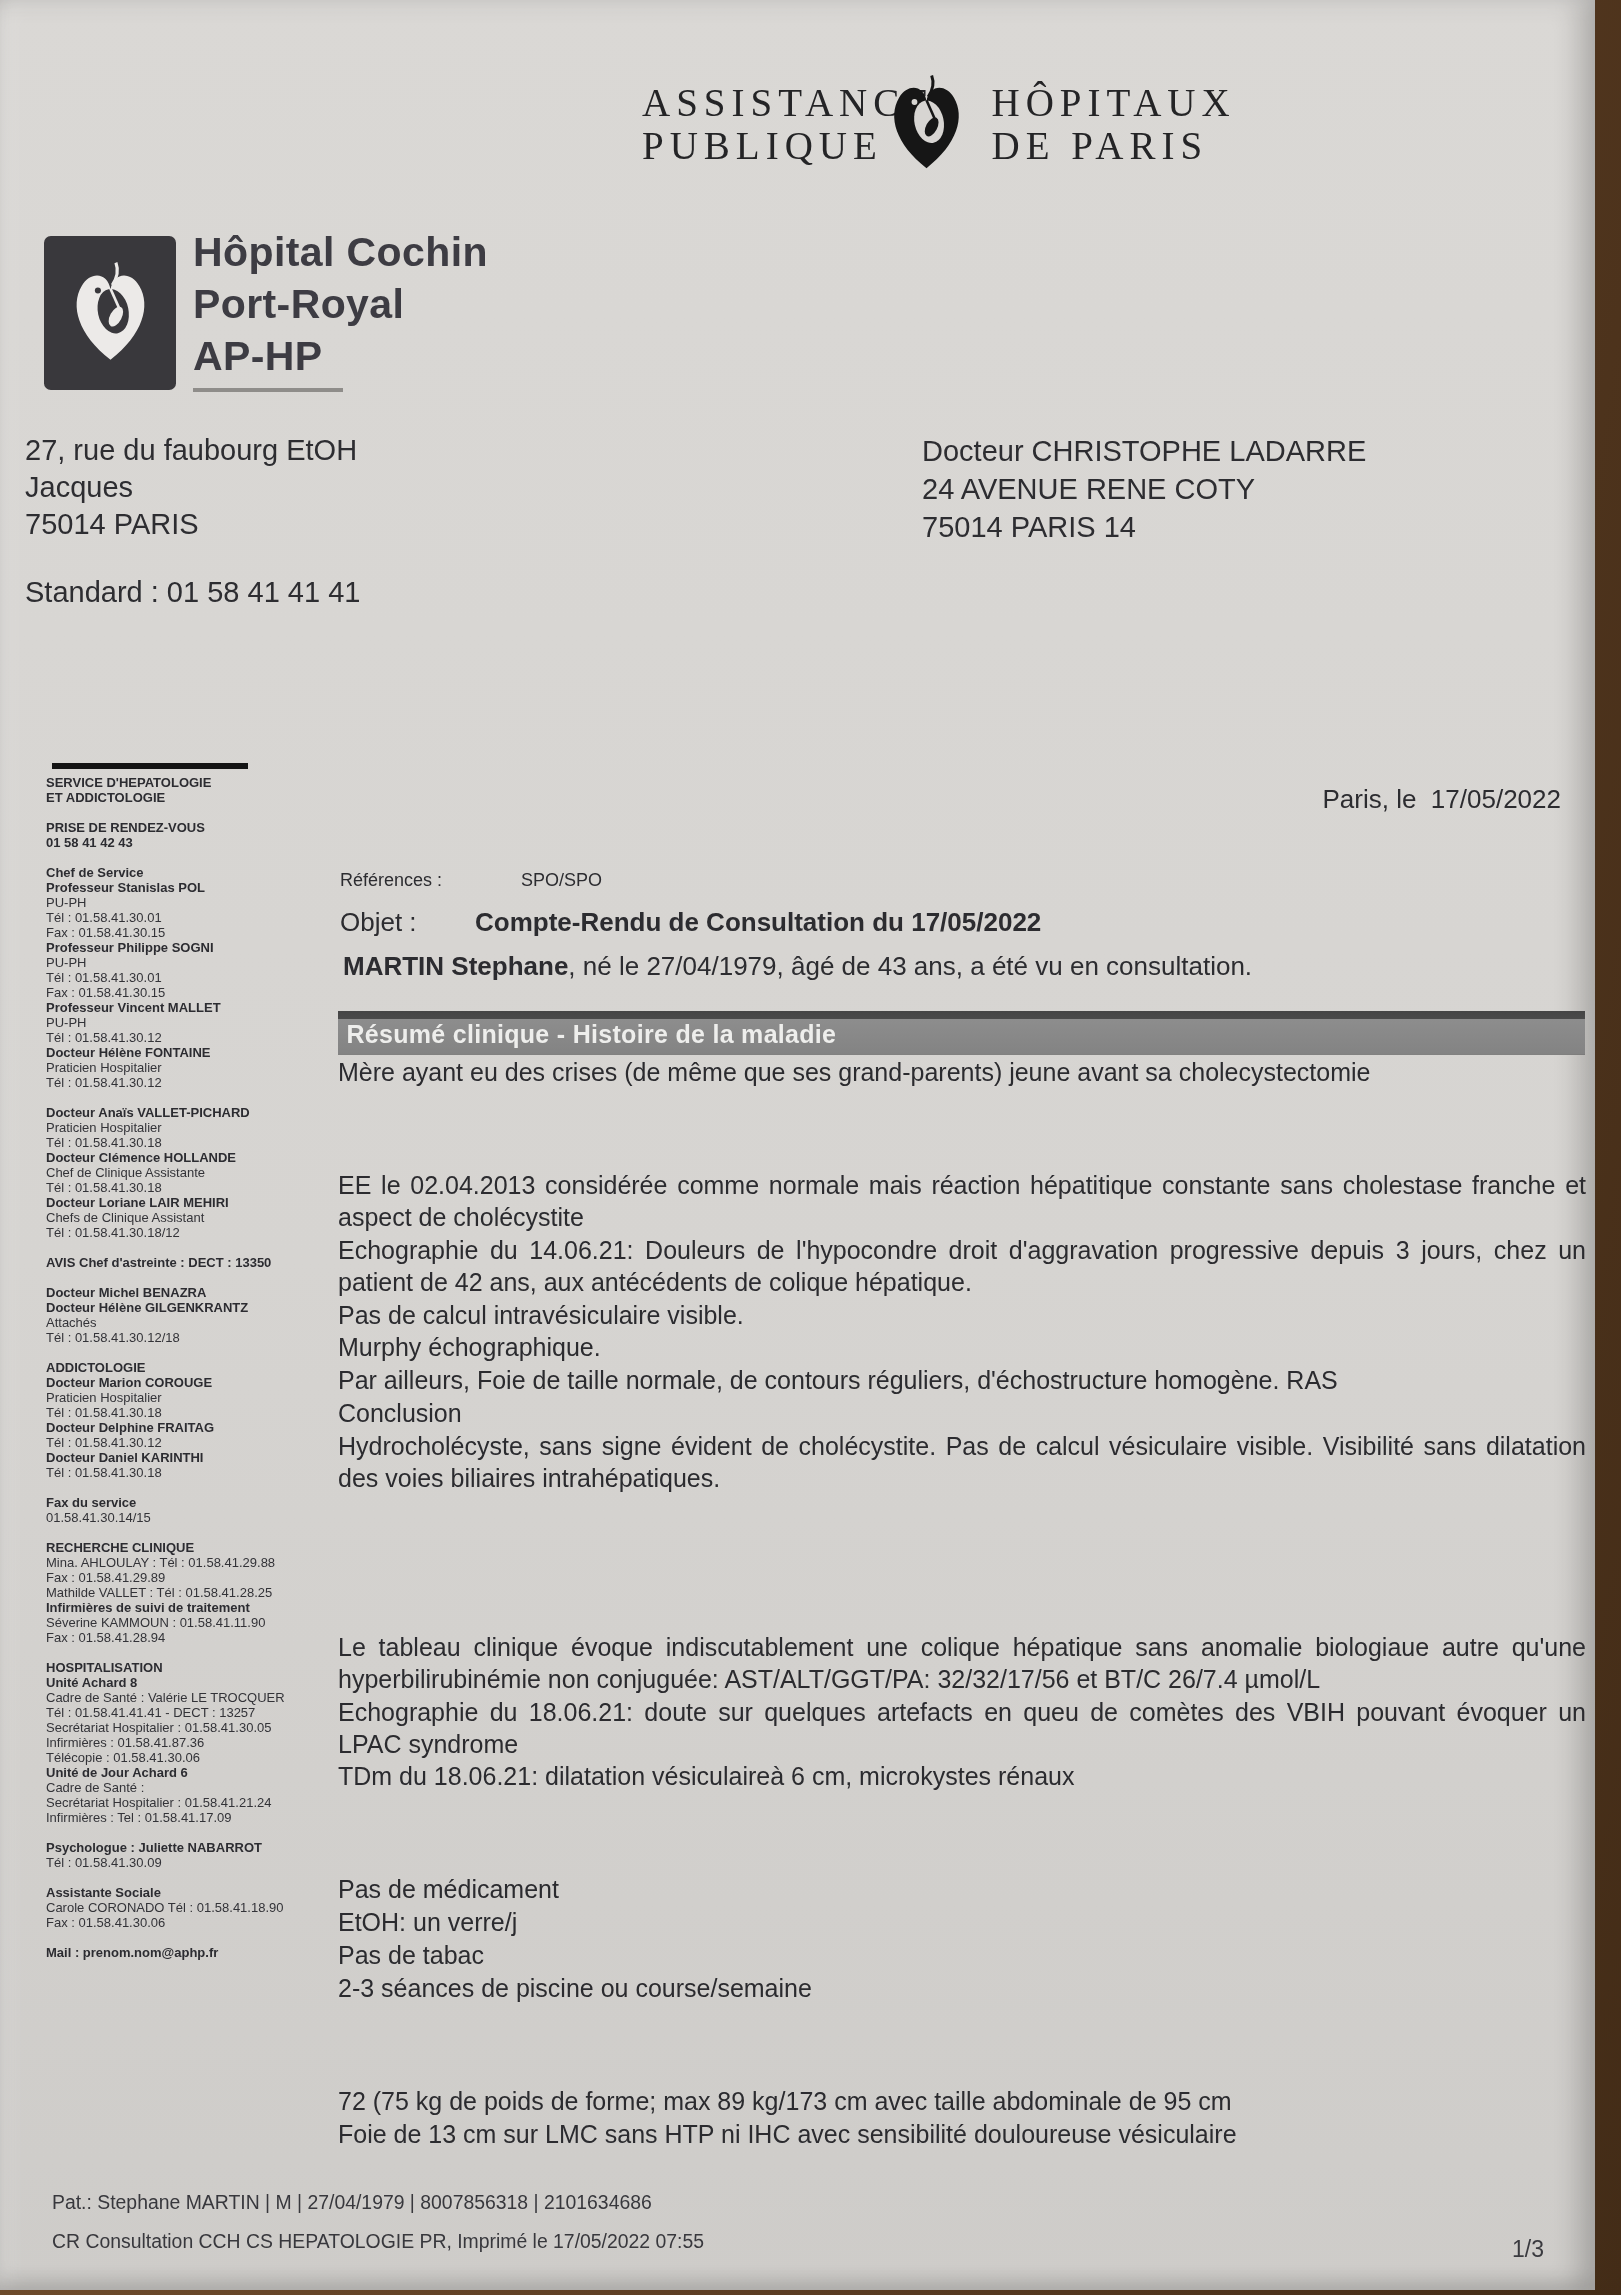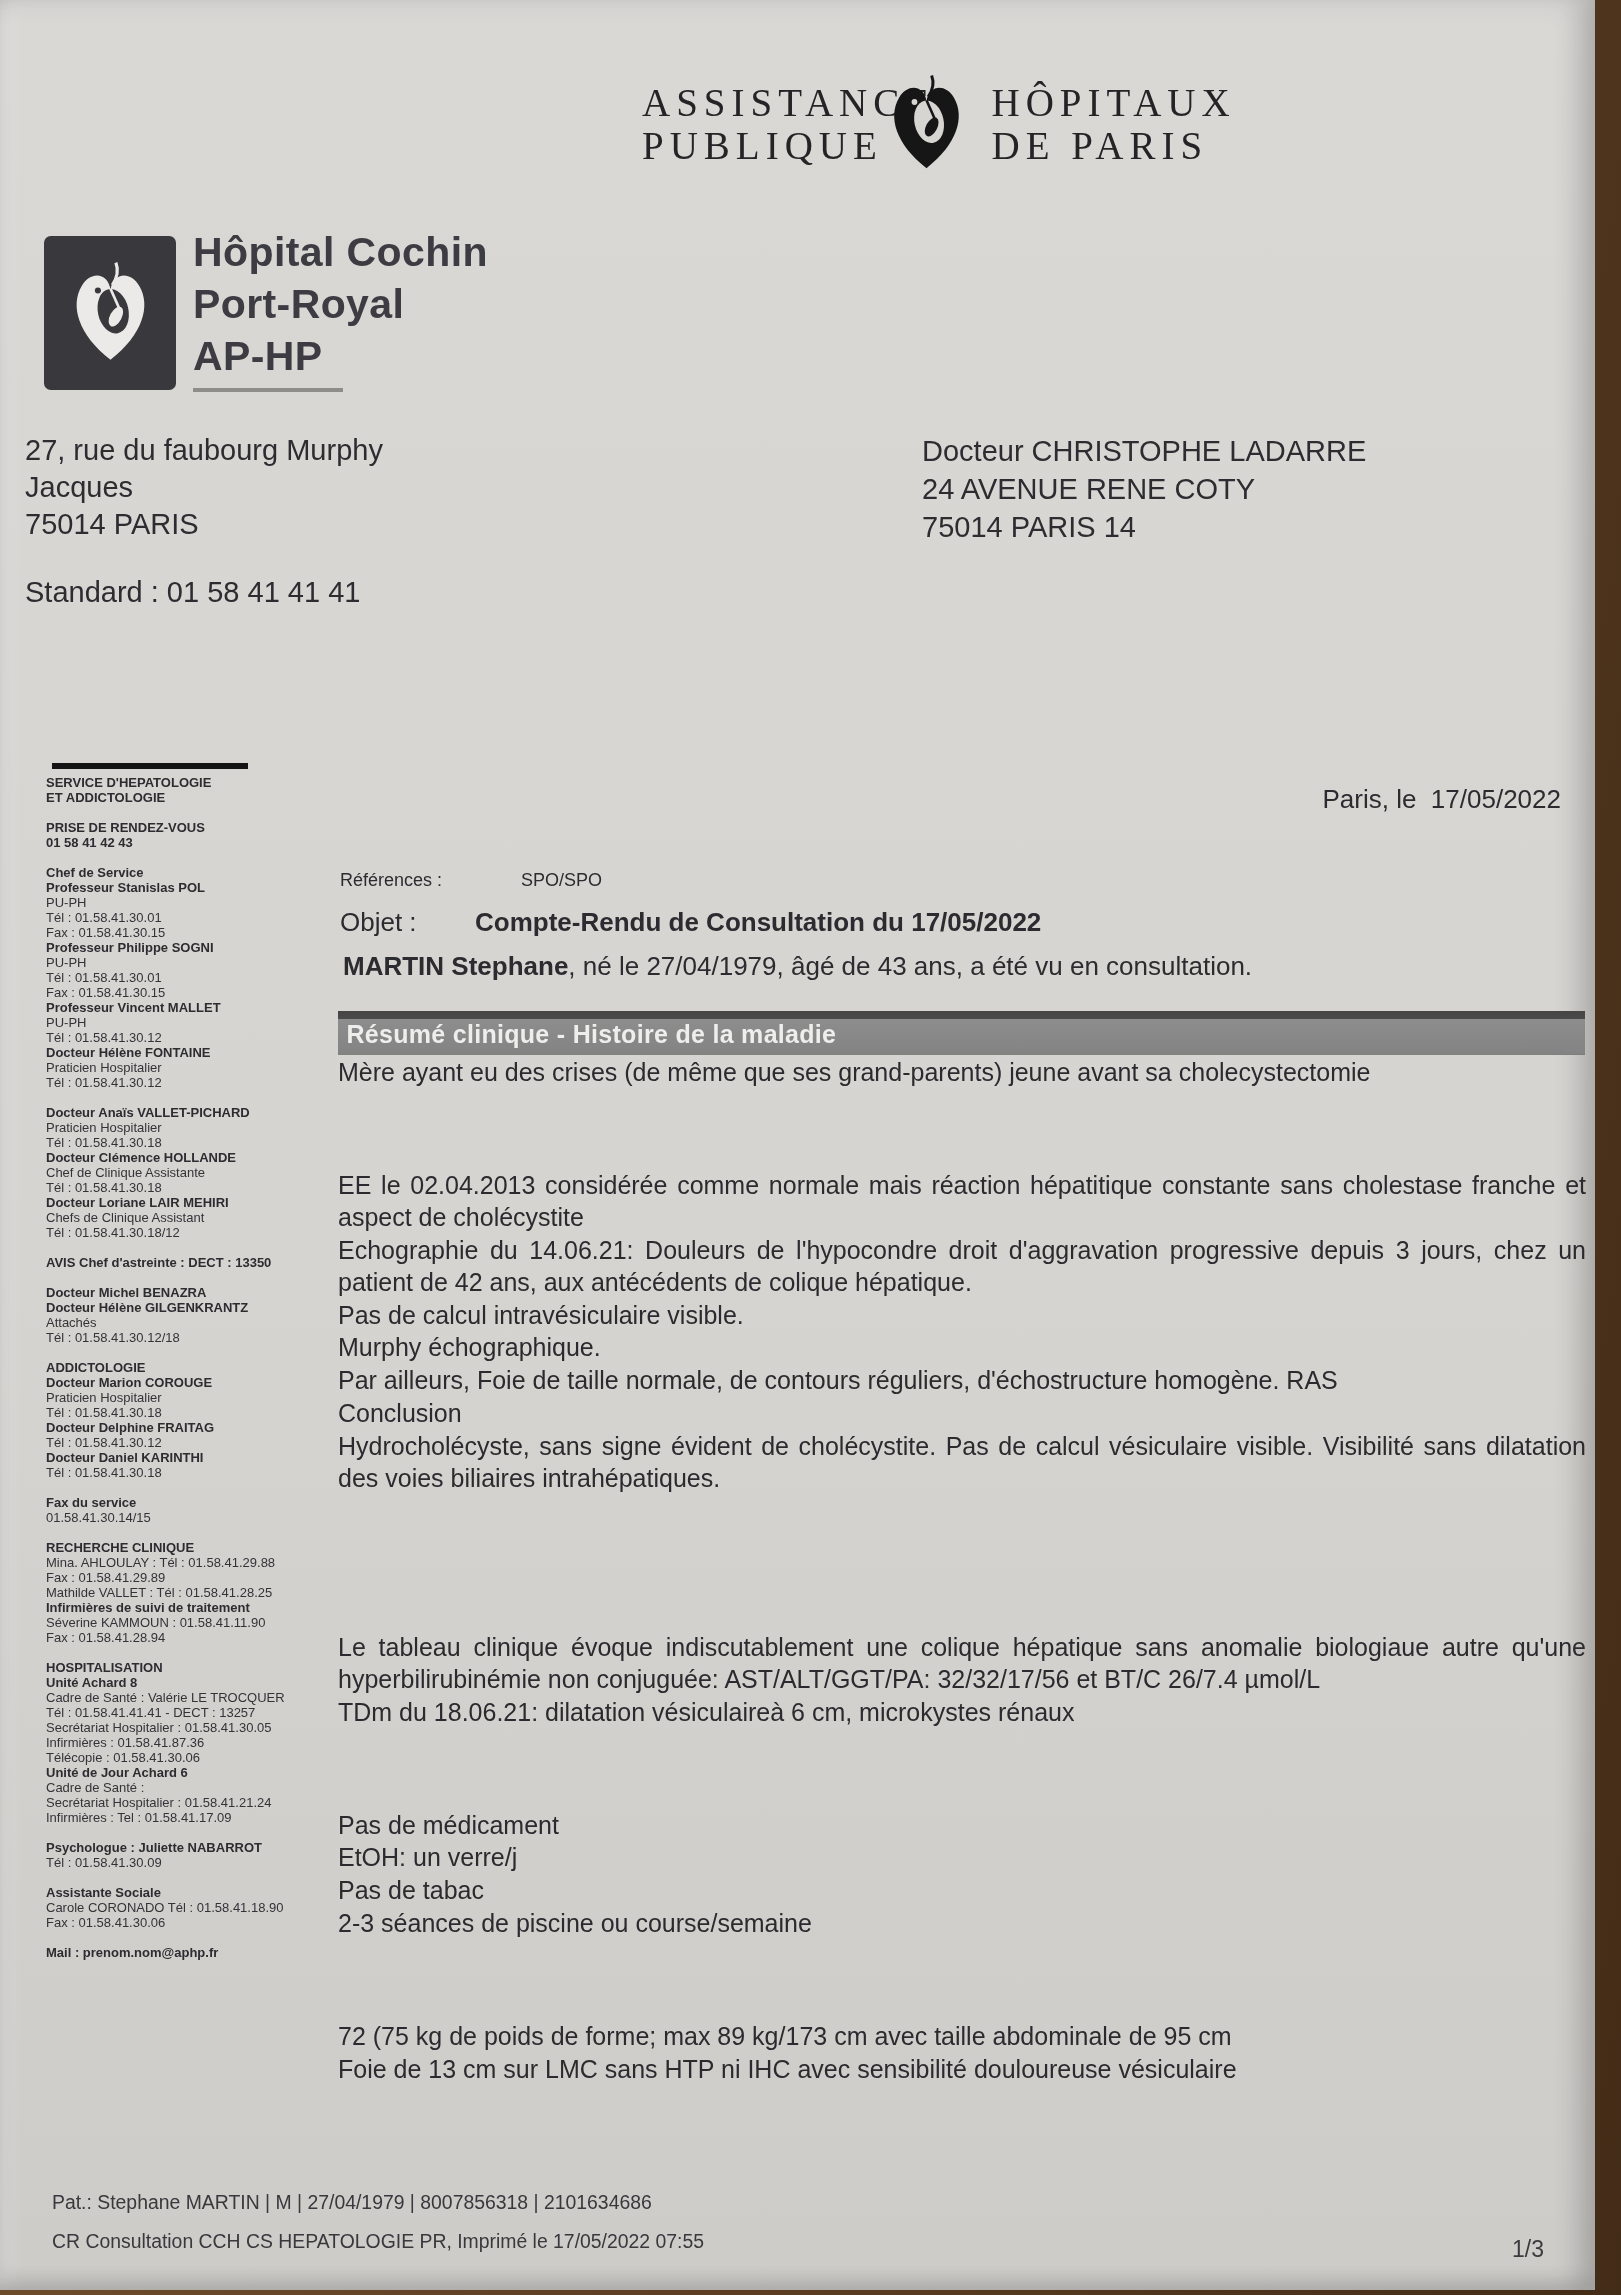--- a/index.html
+++ b/index.html
@@ -97,21 +97,21 @@
       </svg>
     </div>
     <div class="cochin-name">
       <div>Hôpital Cochin</div>
       <div>Port-Royal</div>
       <div>AP-HP</div>
     </div>
     <div class="cochin-underline"></div>
 
     <div class="sender">
-      <div>27, rue du faubourg Murphy</div>
+      <div>27, rue du faubourg EtOH</div>
       <div>Jacques</div>
       <div>75014 PARIS</div>
     </div>
     <div class="standard">Standard : 01 58 41 41 41</div>
 
     <div class="recipient">
       <div>Docteur CHRISTOPHE LADARRE</div>
       <div>24 AVENUE RENE COTY</div>
       <div>75014 PARIS 14</div>
     </div>
@@ -220,20 +220,21 @@
         <p class="para">EE le 02.04.2013 considérée comme normale mais réaction hépatitique constante sans cholestase franche et aspect de cholécystite</p>
         <p class="para">Echographie du 14.06.21: Douleurs de l'hypocondre droit d'aggravation progressive depuis 3 jours, chez un patient de 42 ans, aux antécédents de colique hépatique.</p>
         <p class="para">Pas de calcul intravésiculaire visible.</p>
         <p class="para">Murphy échographique.</p>
         <p class="para">Par ailleurs, Foie de taille normale, de contours réguliers, d'échostructure homogène. RAS</p>
         <p class="para">Conclusion</p>
         <p class="para">Hydrocholécyste, sans signe évident de cholécystite. Pas de calcul vésiculaire visible. Visibilité sans dilatation des voies biliaires intrahépatiques.</p>
         <p class="blank"></p>
         <p class="blank"></p>
         <p class="para">Le tableau clinique évoque indiscutablement une colique hépatique sans anomalie biologiaue autre qu'une hyperbilirubinémie non conjuguée: AST/ALT/GGT/PA: 32/32/17/56 et BT/C 26/7.4 µmol/L</p>
+        <p class="para">Echographie du 18.06.21: doute sur quelques artefacts en queu de comètes des VBIH pouvant évoquer un LPAC syndrome</p>
         <p class="para">TDm du 18.06.21: dilatation vésiculaireà 6 cm, microkystes rénaux</p>
         <p class="blank"></p>
         <p class="para">Pas de médicament</p>
         <p class="para">EtOH: un verre/j</p>
         <p class="para">Pas de tabac</p>
         <p class="para">2-3 séances de piscine ou course/semaine</p>
         <p class="blank"></p>
         <p class="para">72 (75 kg de poids de forme; max 89 kg/173 cm avec taille abdominale de 95 cm</p>
         <p class="para">Foie de 13 cm sur LMC sans HTP ni IHC avec sensibilité douloureuse vésiculaire</p>
         <p class="blank"></p>

